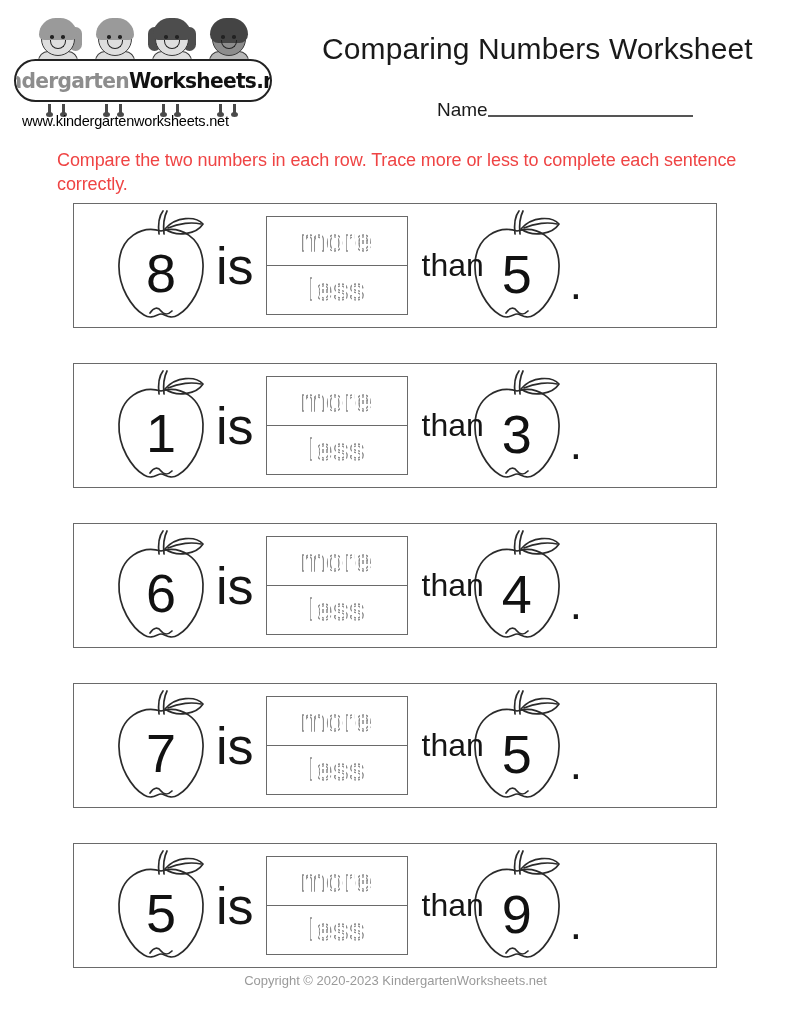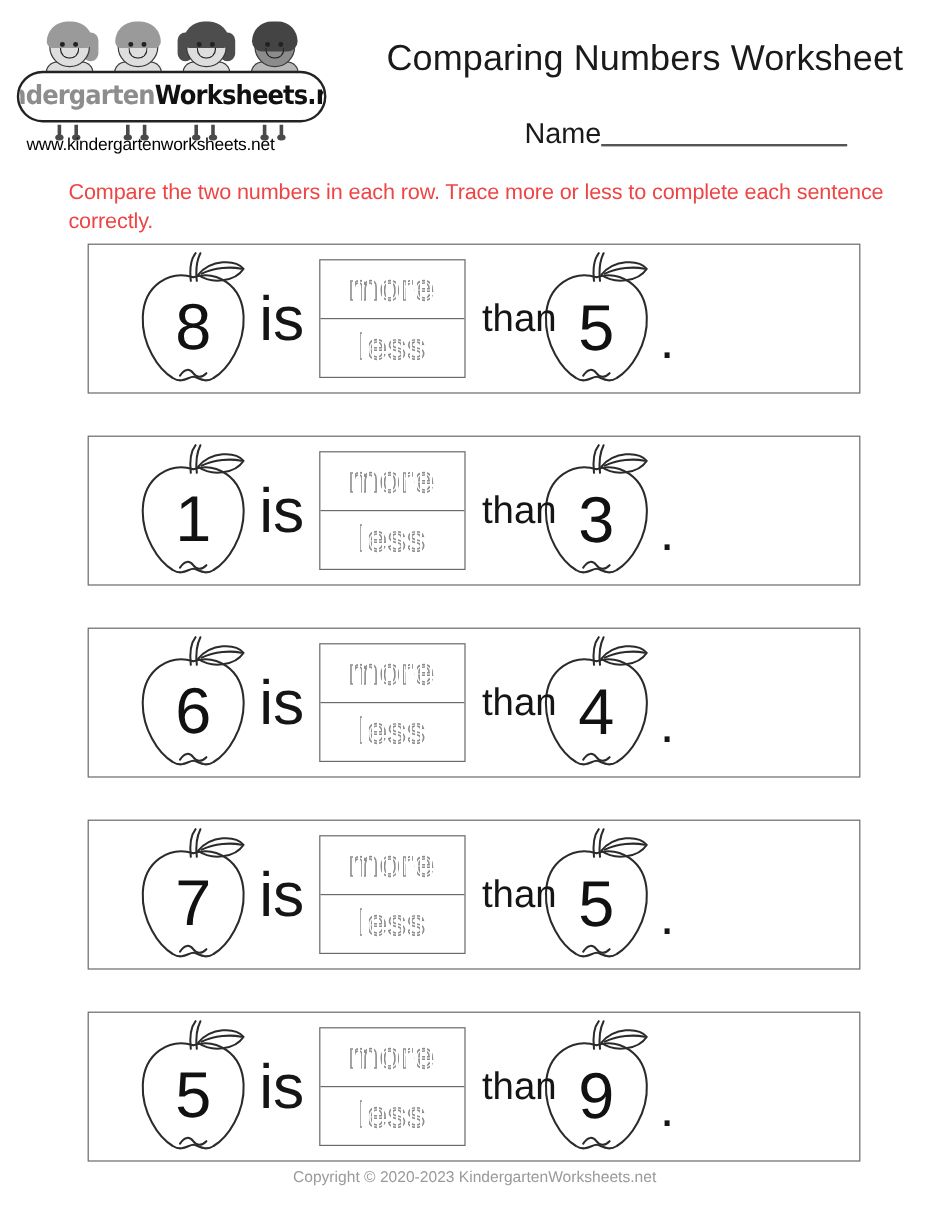--- a/index.html
+++ b/index.html
@@ -183,21 +183,21 @@
   .name-row {
     position: absolute;
     left: 437px;
     top: 100px;
     display: flex;
     align-items: flex-end;
     white-space: nowrap;
   }
   .name-label {
     font-family: "Liberation Sans", sans-serif;
-    font-size: 24px;
+    font-size: 19px;
     color: #1a1a1a;
     line-height: 1;
   }
   .name-line {
     width: 205px;
     height: 0;
     border-bottom: 2px solid #555;
     margin-bottom: 2px;
   }
 
@@ -286,21 +286,21 @@
     font-weight: 300;
     font-size: 44px;
     color: #151515;
     margin-left: -6px;
     align-self: flex-end;
     margin-bottom: 18px;
   }
 
   
   .trace-box {
-    width: 122px;
+    width: 142px;
     height: 99px;
     border: 1.6px solid #6a6a6a;
     box-sizing: border-box;
     display: flex;
     flex-direction: column;
     flex: 0 0 auto;
     background: #fff;
     position: relative;
     z-index: 2;
   }

